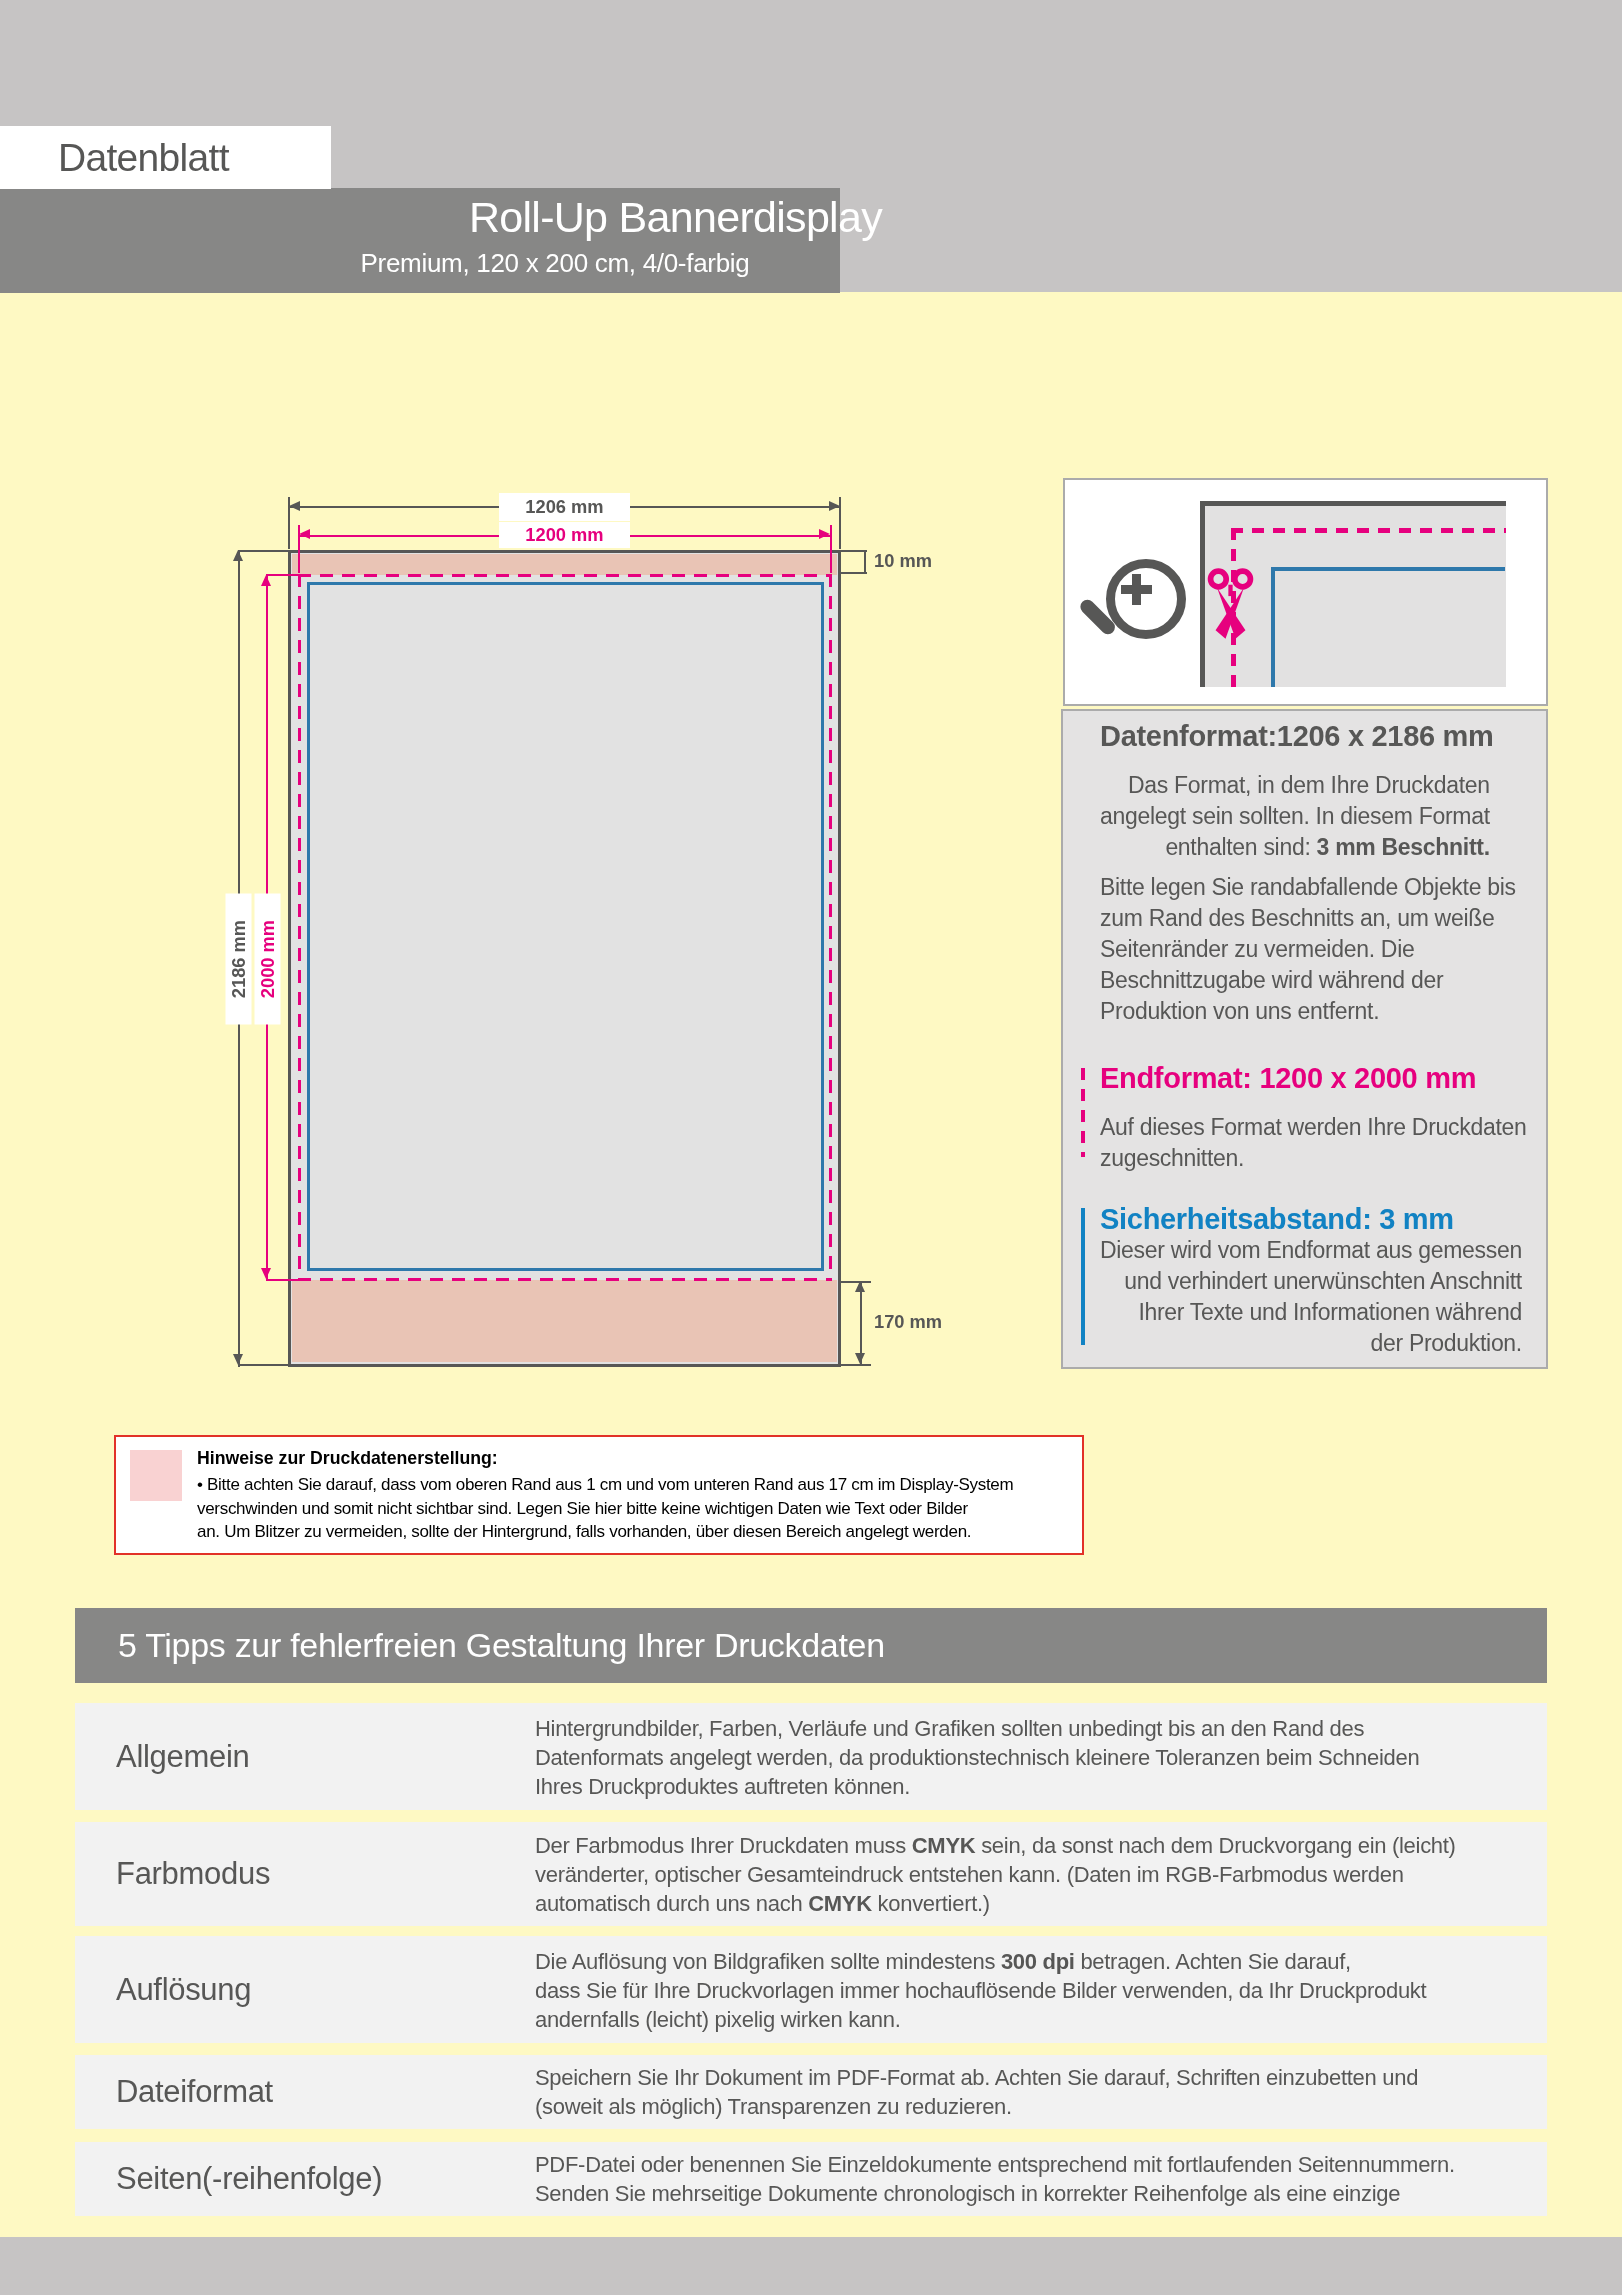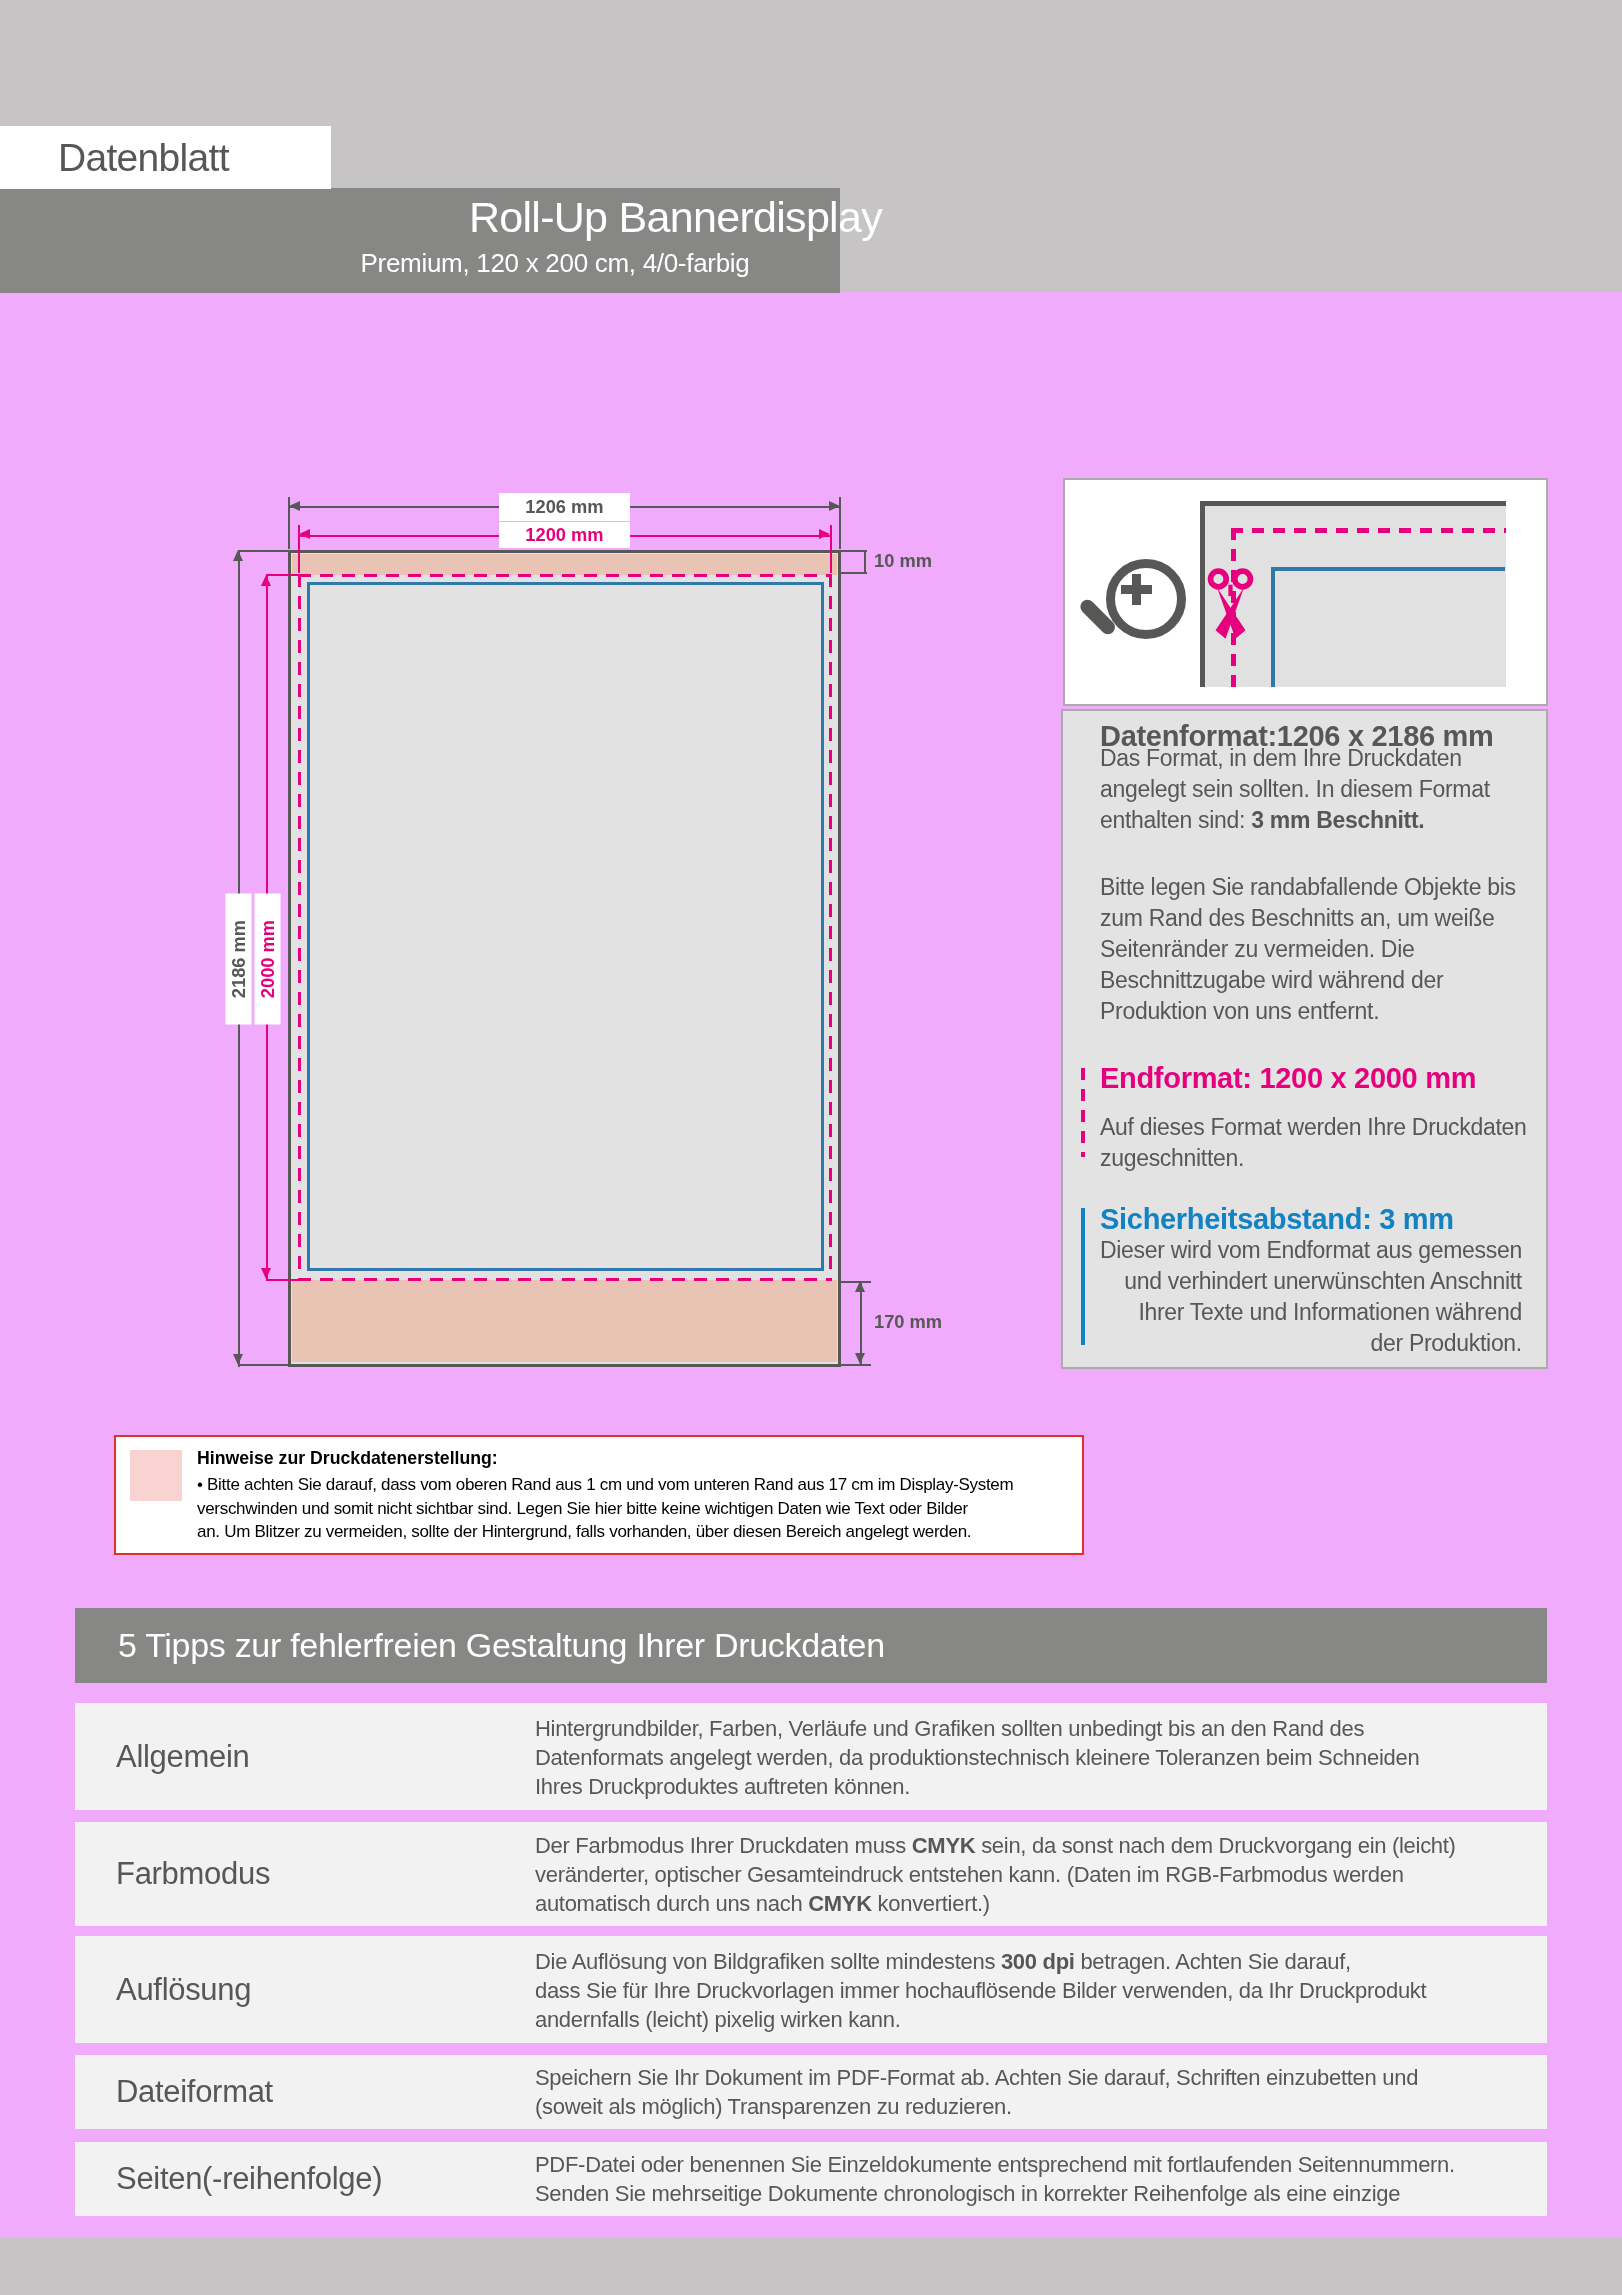--- a/index.html
+++ b/index.html
@@ -1,16 +1,16 @@
 <!DOCTYPE html>
 <html style="font-size:10.5px"><head>
 <meta charset="utf-8">
 <style>
   html,body{margin:0;padding:0;background:#fff;}
-  .page{position:relative;width:1623px;height:2295px;background:#f0abfc;overflow:hidden;
+  .page{position:relative;width:1623px;height:2295px;background:#fef9c3;overflow:hidden;
         font-family:"Liberation Sans",sans-serif;color:#575756;}
   .abs{position:absolute;}
 
   
   .hdr-bg{left:0;top:0;width:1623px;height:292px;background:#c6c4c4;}
   .datenblatt-box{left:0;top:126px;width:331px;height:63px;background:#ffffff;z-index:2;}
   .datenblatt-box span{position:absolute;left:58px;top:0;line-height:63px;font-size:39px;
         letter-spacing:-0.7px;color:#575756;}
   .title-band{left:0;top:188px;width:840px;height:105px;background:#878786;}
   .band-title{position:absolute;left:228px;top:3.9px;width:654px;text-align:right;color:#fff;
@@ -180,21 +180,21 @@
       <circle cx="16" cy="16" r="11" fill="none" stroke="#e6007e" stroke-width="8"></circle>
       <circle cx="50" cy="16" r="11" fill="none" stroke="#e6007e" stroke-width="8"></circle>
       <rect x="30" y="24" width="6" height="16" fill="#e6007e"></rect>
       <polygon points="14,28 54,88 40,100" fill="#e6007e"></polygon>
       <polygon points="52,28 12,88 26,100" fill="#e6007e"></polygon>
     </svg>
   </div>
 
   <div class="abs infopanel">
     <div class="panel-h gray" style="top:9.2px;">Datenformat:1206 x 2186 mm</div>
-    <div class="ptext" style="top:32px;">
+    <div class="ptext" style="top:59px;text-align:right;">
       <div>Das Format, in dem Ihre Druckdaten</div>
       <div>angelegt sein sollten. In diesem Format</div>
       <div><span>enthalten sind: </span><b>3 mm Beschnitt.</b></div>
     </div>
     <div class="ptext" style="top:161px;">
       <div>Bitte legen Sie randabfallende Objekte bis</div>
       <div>zum Rand des Beschnitts an, um weiße</div>
       <div>Seitenränder zu vermeiden. Die</div>
       <div>Beschnittzugabe wird während der</div>
       <div>Produktion von uns entfernt.</div>

